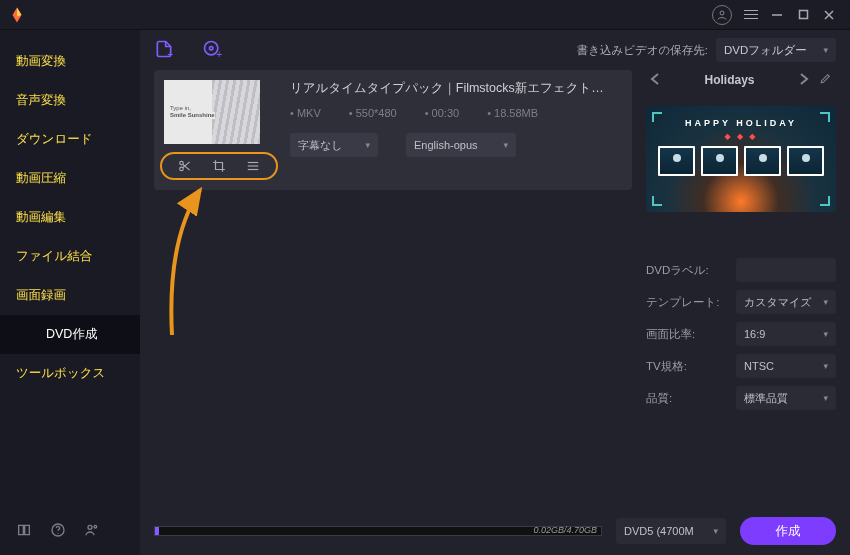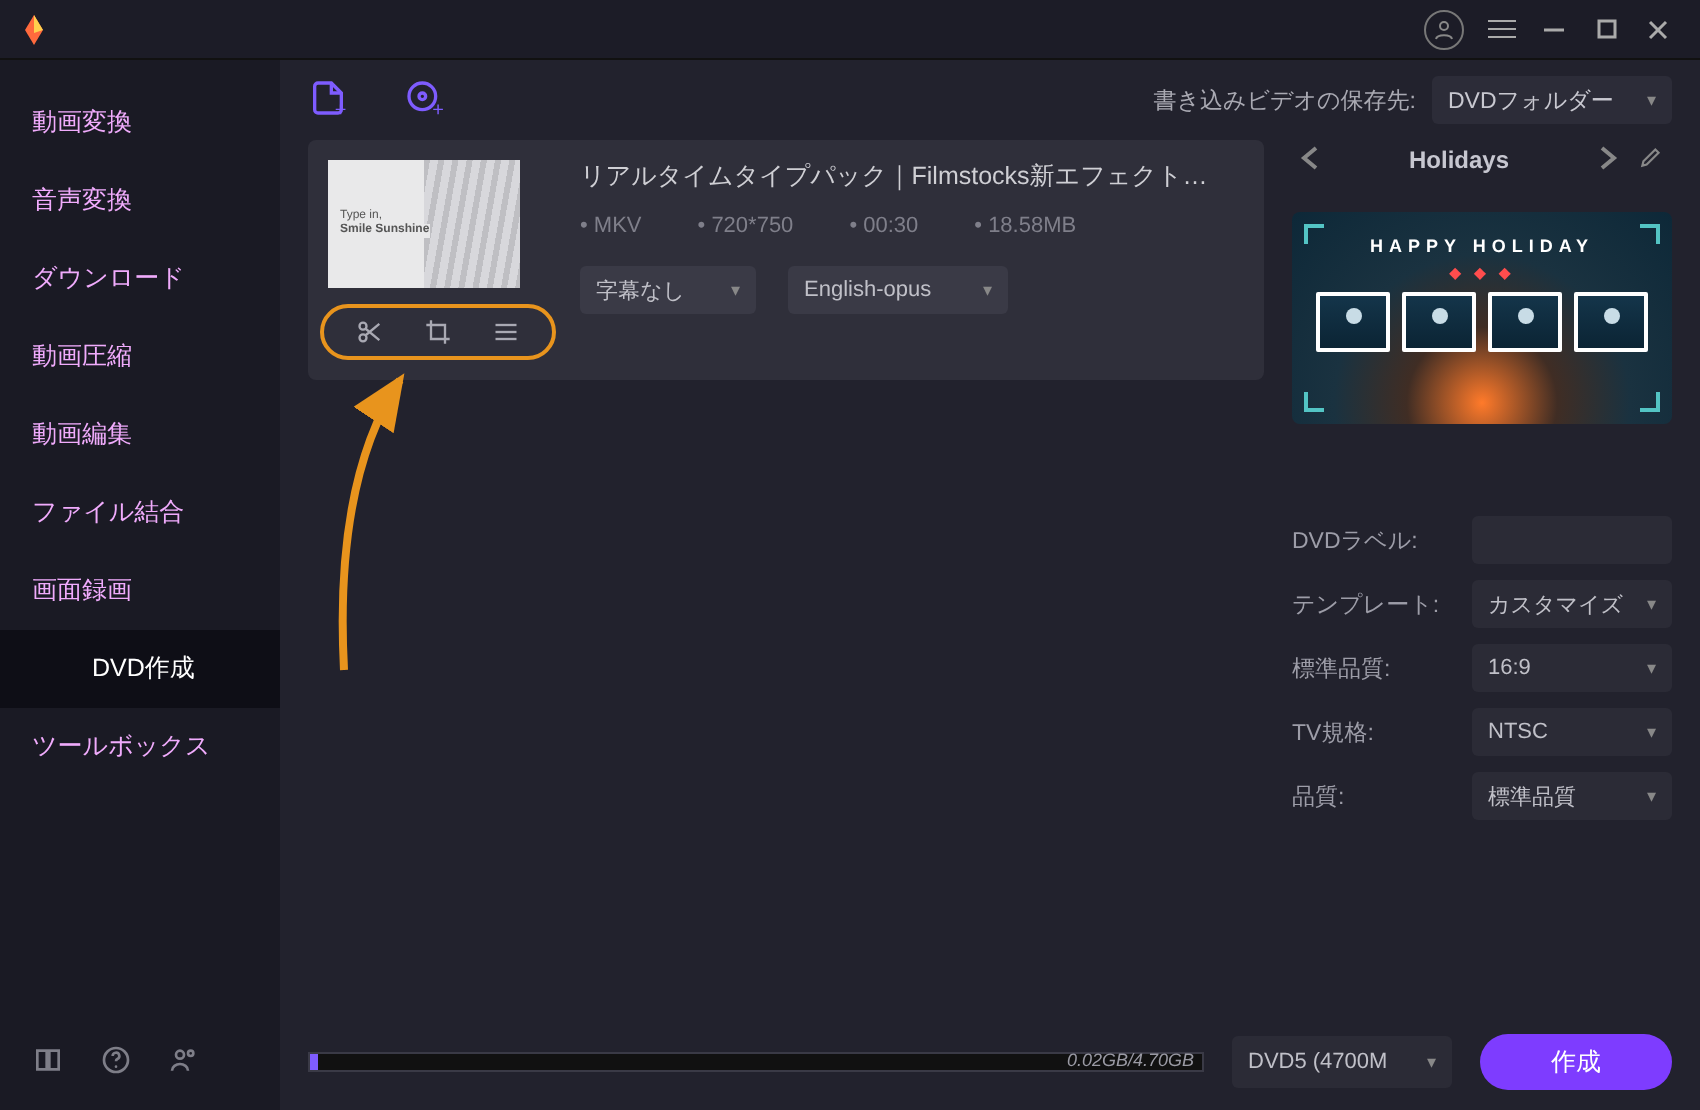--- a/index.html
+++ b/index.html
@@ -50,21 +50,21 @@
   .sidebar {
     width: 140px;
     background: #1a1a24;
     display: flex; flex-direction: column;
     padding-top: 12px;
   }
   .sidebar .nav { flex: 1; }
   .sidebar .nav-item {
     padding: 11px 16px;
     font-size: 12.5px;
-    color: #f0abfc;
+    color: #fde047;
     cursor: pointer;
   }
   .sidebar .nav-item.active {
     background: #0e0e16;
     color: #fff;
     padding-left: 46px;
   }
   .sidebar .bottom-icons {
     display: flex;
     gap: 18px;
@@ -134,21 +134,21 @@
   }
   .thumb .bg-stripes {
     position:absolute; right:0; top:0; bottom:0; width:48px;
     background: repeating-linear-gradient(100deg,#bfbfc3 0 3px,#d8d8dc 3px 7px);
   }
   .thumb .tline { position:relative; z-index:1; background:#e9e9ea; }
   .file-info { flex:1; }
   .file-title { color:#cfcfd4; font-size:12.5px; margin-bottom:10px; white-space: nowrap; overflow:hidden; text-overflow:ellipsis;}
   .file-meta { display:flex; gap:28px; color:#7f7f8a; font-size:11px; margin-bottom:14px; }
   .file-meta span::before { content:"• "; }
-  .card-tools-row { display:flex; align-items:center; gap:16px; }
+  .card-tools-row { display:flex; align-items:center; gap:28px; }
   .tools-oval {
     display:flex; gap:20px; align-items:center;
     border:2px solid #e8941d;
     border-radius: 18px;
     padding: 5px 16px;
     margin-left: -4px;
   }
   .tool-ic { width:14px; height:14px; color:#a9a9b3; cursor:pointer;}
   .card-dd {
     height:24px; min-width:88px;
@@ -390,21 +390,21 @@
                     <line x1="3" y1="18" x2="21" y2="18" stroke="currentColor" stroke-width="2"></line>
                   </svg>
               </span>
             </div>
           </div>
 
           <div class="file-info">
             <div class="file-title">リアルタイムタイプパック｜Filmstocks新エフェクト…</div>
             <div class="file-meta">
               <span>MKV</span>
-              <span>720*750</span>
+              <span>550*480</span>
               <span>00:30</span>
               <span>18.58MB</span>
             </div>
             <div class="card-tools-row">
               <div class="card-dd">
                 <span>字幕なし</span>
                 <span class="chev">▾</span>
               </div>
               <div class="card-dd" style="min-width:110px">
                 <span>English-opus</span>
@@ -470,21 +470,21 @@
             </div>
           </div>
           <div class="setrow">
             <label>テンプレート:</label>
             <div class="setinput">
               <span>カスタマイズ</span>
                 <span class="chev">▾</span>
             </div>
           </div>
           <div class="setrow">
-            <label>標準品質:</label>
+            <label>画面比率:</label>
             <div class="setinput">
               <span>16:9</span>
                 <span class="chev">▾</span>
             </div>
           </div>
           <div class="setrow">
             <label>TV規格:</label>
             <div class="setinput">
               <span>NTSC</span>
                 <span class="chev">▾</span>

